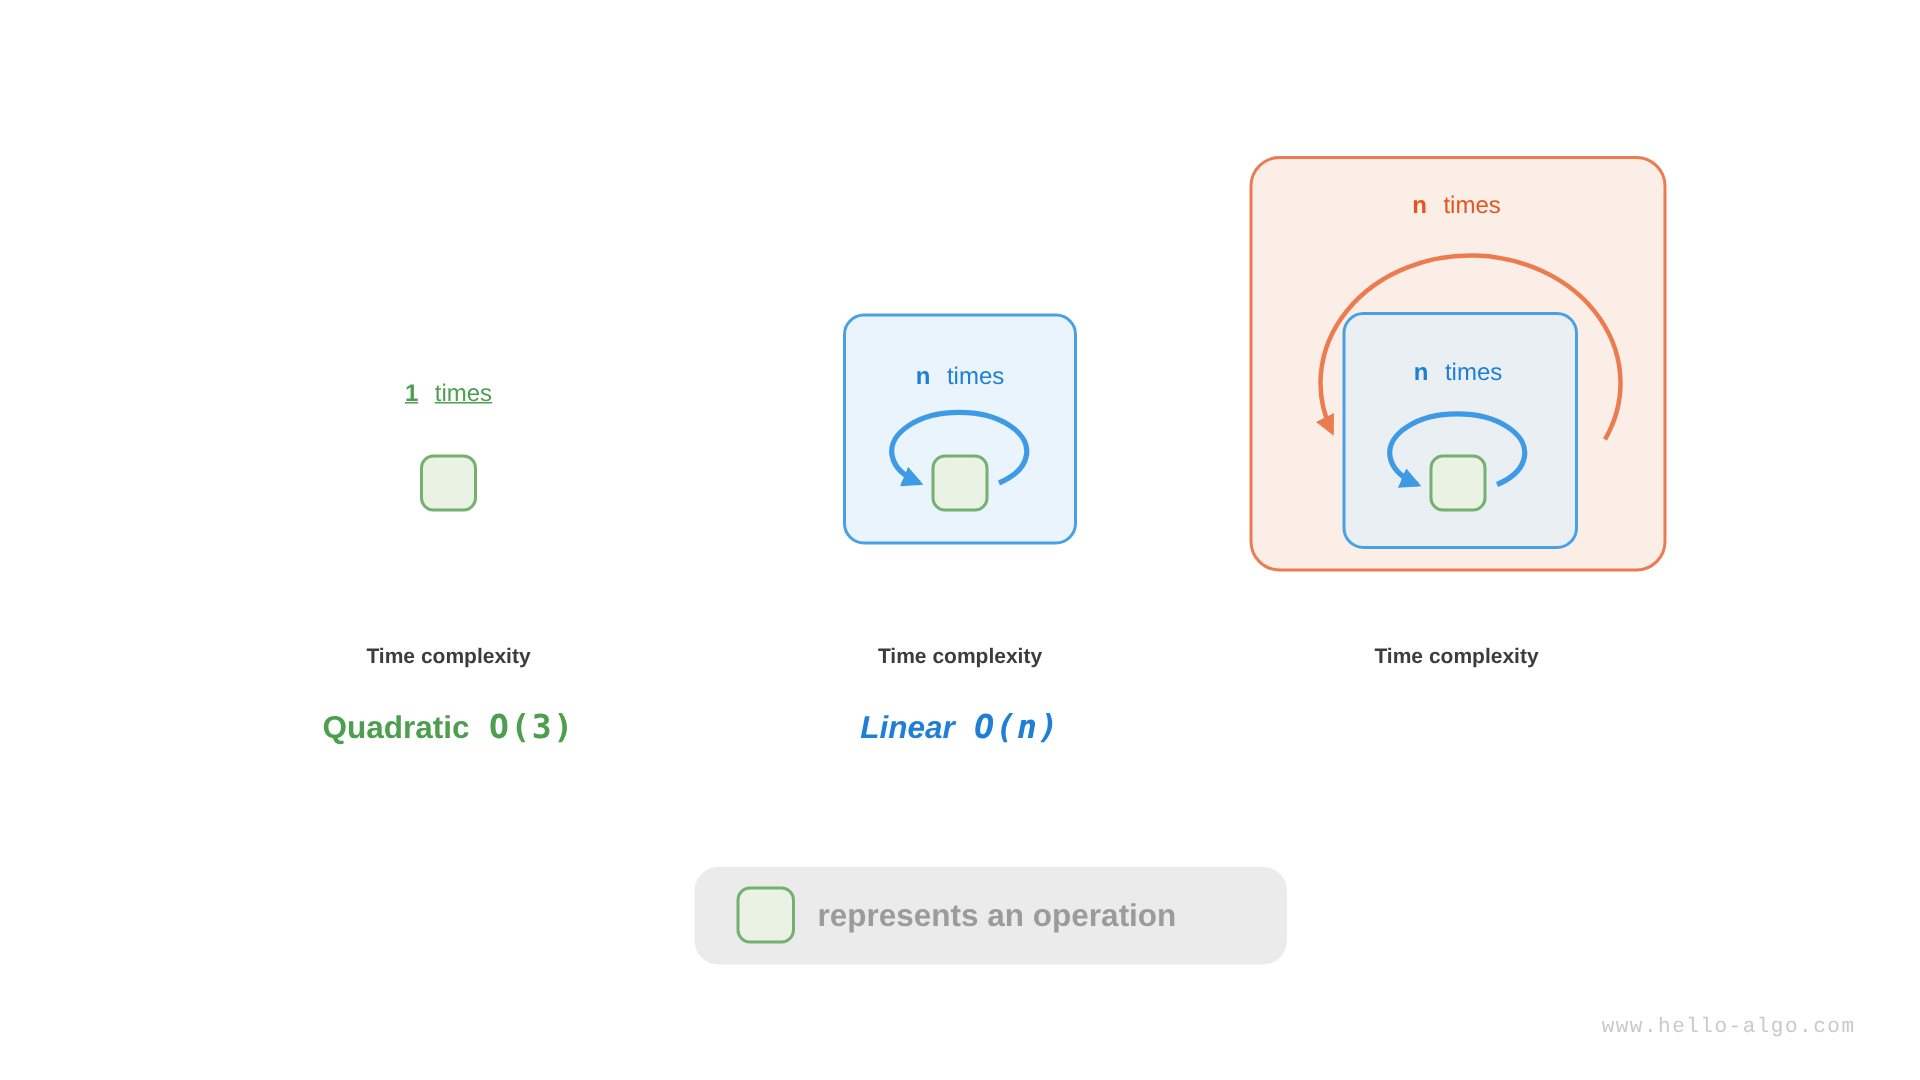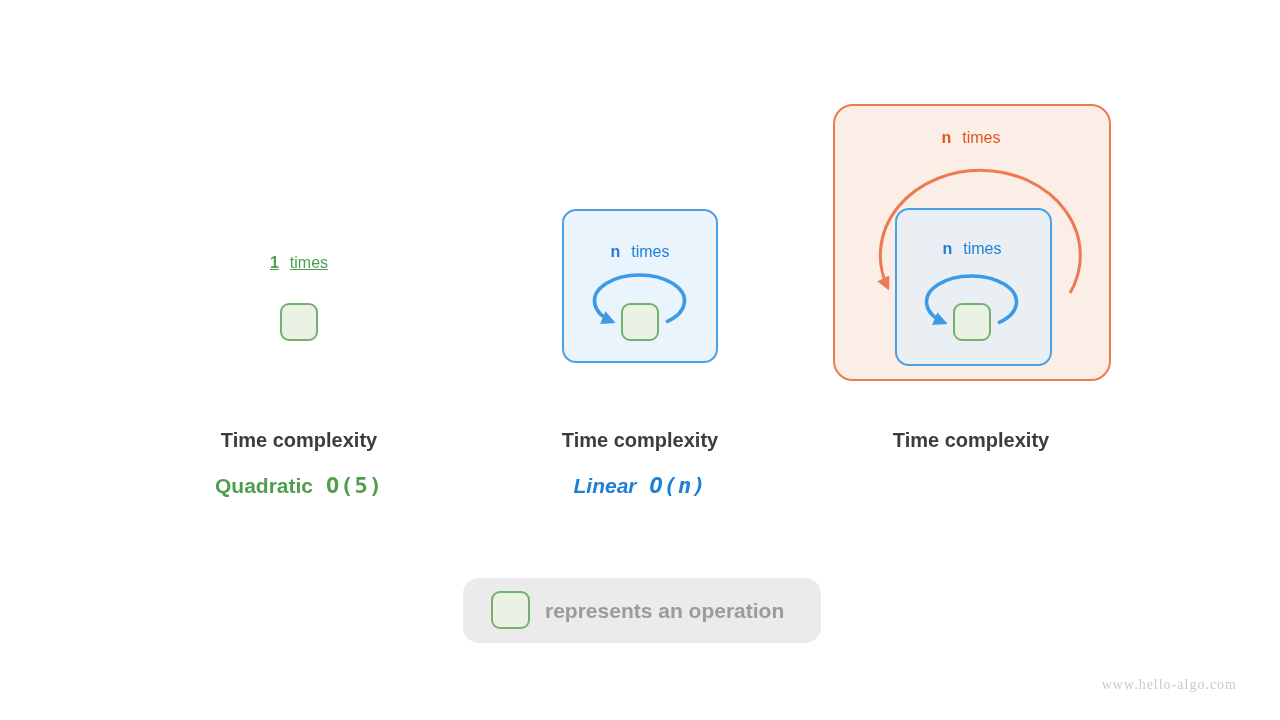--- a/index.html
+++ b/index.html
@@ -22,42 +22,42 @@
   }
 
   
   .loop-label{position:absolute;font-size:16px;line-height:21px;}
   .loop-label .count{font-weight:700;margin-right:11px;}
   .loop-label.green{color:var(--green-text);text-decoration:underline;}
   .loop-label.blue{color:var(--blue-text);}
   .loop-label.orange{color:var(--orange-text);}
 
   
-  .caption{position:absolute;font-size:20px;font-weight:700;color:var(--caption-text);}
+  .caption{position:absolute;font-size:14px;font-weight:700;color:var(--caption-text);}
   .complexity{position:absolute;font-size:21px;font-weight:700;}
   .complexity.green{color:var(--green-text);}
   .complexity.blue{color:var(--blue-text);font-style:italic;}
   .complexity.orange{color:var(--orange-text);}
   .big-o{font-family:"DejaVu Sans Mono","Liberation Mono",monospace;font-size:22px;margin-left:13px;letter-spacing:1px;}
   .big-o sup{font-size:14px;letter-spacing:0;position:relative;top:-1px;}
 
   
   .legend{
-    position:absolute;left:463px;top:578px;width:358px;height:65px;
+    position:absolute;left:463px;top:578px;width:395px;height:65px;
     background:var(--legend-bg);border-radius:16px;
   }
   .legend .op-box{left:28px;top:13px;width:39px;}
   .legend-text{
     position:absolute;left:82px;top:21px;font-size:21px;font-weight:700;
     color:var(--legend-text);white-space:nowrap;
   }
 
   .watermark{
     position:absolute;right:43px;top:677px;
-    font-family:Liberation Serif, serif;
+    font-family:Liberation Mono, monospace;
     font-size:14px;color:var(--watermark-text);letter-spacing:1px;
   }
 
   svg.loops{position:absolute;left:0;top:0;pointer-events:none;}
 </style>
 </head>
 <body>
 
 <div class="stage">
 
@@ -94,21 +94,21 @@
   </div>
   <div class="loop-label blue centerx" style="left:972px;top:238px;">
     <span class="count">n</span><span>times</span>
   </div>
 
   <div class="caption centerx" style="left:299px;top:429px;">Time complexity</div>
   <div class="caption centerx" style="left:640px;top:429px;">Time complexity</div>
   <div class="caption centerx" style="left:971px;top:429px;">Time complexity</div>
 
   <div class="complexity green centerx" style="left:299px;top:473px;">
-    <span>Quadratic</span><span class="big-o">O(5)</span>
+    <span>Quadratic</span><span class="big-o">O(3)</span>
   </div>
   <div class="complexity blue centerx" style="left:640px;top:473px;">
     <span>Linear</span><span class="big-o">O(n)</span>
   </div>
 
   <div class="legend">
     <div class="op-box"></div>
     <div class="legend-text">represents an operation</div>
   </div>
 

